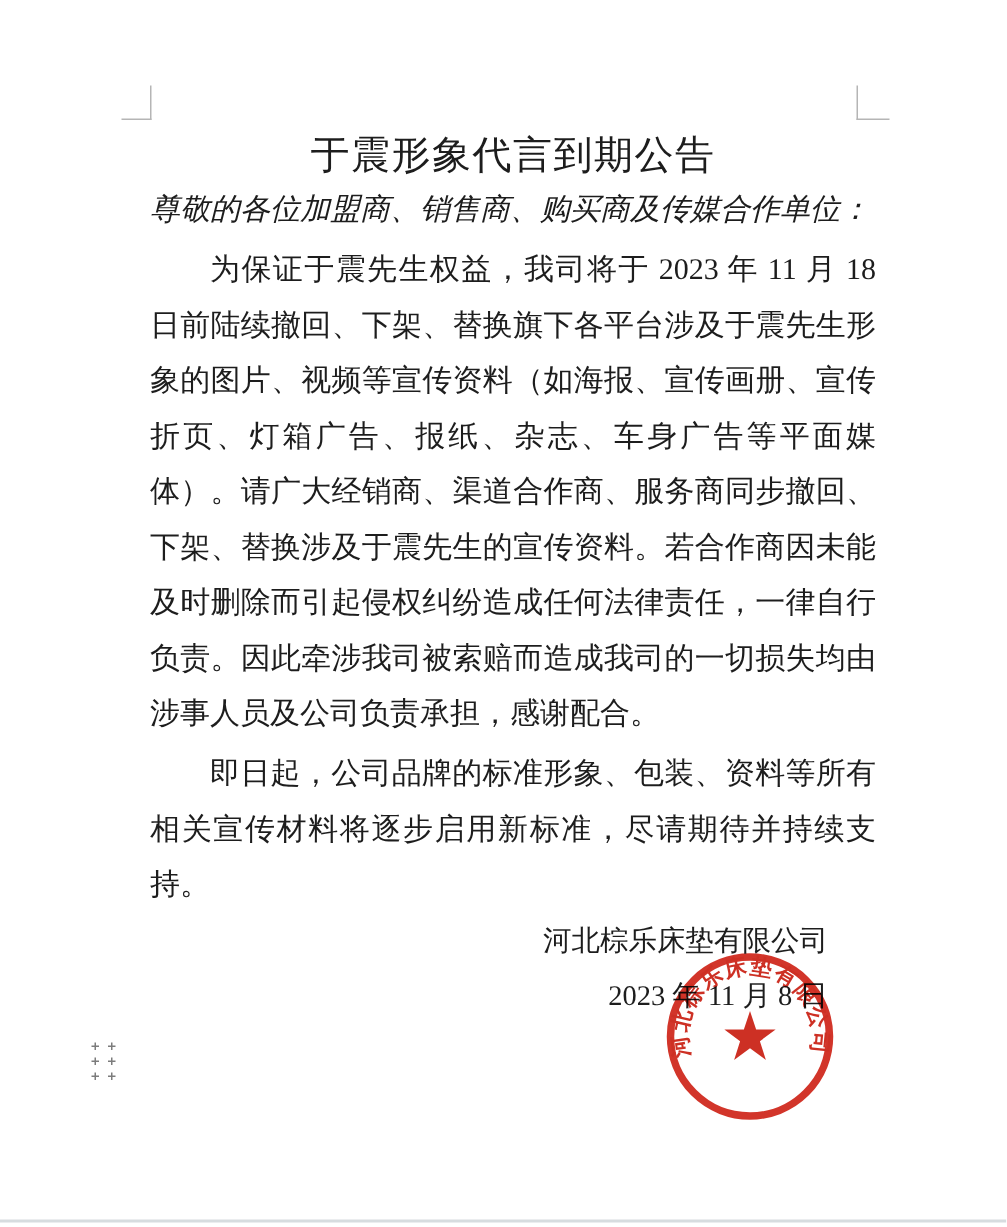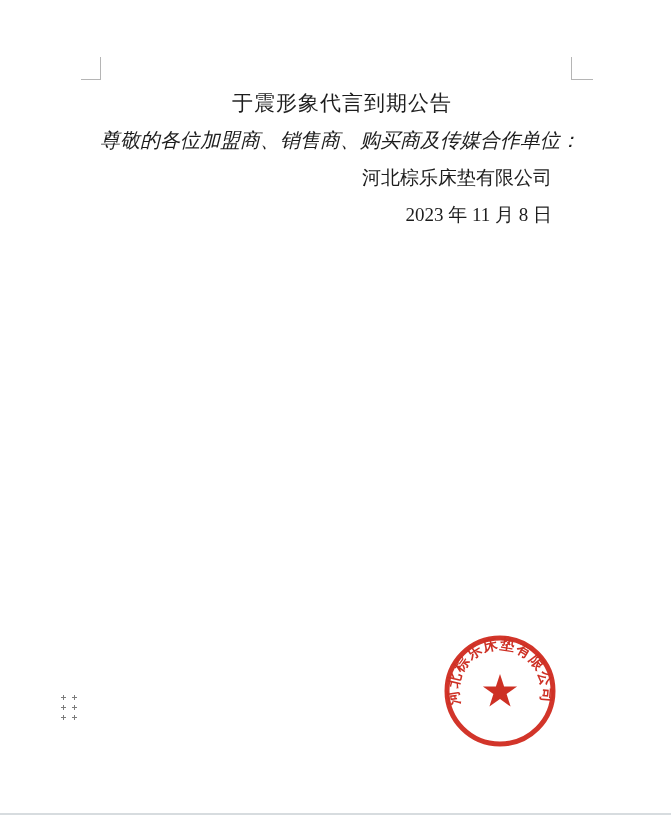--- a/index.html
+++ b/index.html
@@ -15,21 +15,21 @@
   
   .crop-mark { position: absolute; }
   .crop-mark.tl { left: 81px; top: 57px; width: 19px; height: 22px;
                   border-right: 1px solid #b5b5b5; border-bottom: 1px solid #b5b5b5; }
   .crop-mark.tr { left: 571px; top: 57px; width: 21px; height: 22px;
                   border-left: 1px solid #b5b5b5; border-bottom: 1px solid #b5b5b5; }
 
   .content { position: absolute; left: 100px; top: 85px; width: 484px; font-size: 20px; line-height: 37px; }
   .content p, .content h1 { margin: 0; padding: 0; font-weight: normal; }
 
-  .title { font-size: 21px; text-align: center; line-height: 37px; letter-spacing: 1px; }
+  .title { font-size: 26px; text-align: center; line-height: 37px; letter-spacing: 1px; }
   .salutation { text-align: left; font-style: italic; }
   .para { text-align: justify; text-indent: 2em; margin-top: 3px !important; word-break: break-all; }
   .closing { margin-top: 18px !important; }
 
   .signature { text-align: right; padding-right: 32px; font-size: 19px; line-height: 37px; }
   .signature p { margin: 0; }
 
   
   .stamp { position: absolute; left: 442px; top: 633px; width: 116px; height: 116px;
            mix-blend-mode: multiply; opacity: 0.95; }
@@ -52,20 +52,22 @@
 <body>
 
 <div class="page">
 
   <div class="crop-mark tl"></div>
   <div class="crop-mark tr"></div>
 
   <div class="content">
     <h1 class="title">于震形象代言到期公告</h1>
     <p class="salutation">尊敬的各位加盟商、销售商、购买商及传媒合作单位：</p>
+    <p class="para">为保证于震先生权益，我司将于 2023 年 11 月 18 日前陆续撤回、下架、替换旗下各平台涉及于震先生形象的图片、视频等宣传资料（如海报、宣传画册、宣传折页、灯箱广告、报纸、杂志、车身广告等平面媒体）。请广大经销商、渠道合作商、服务商同步撤回、下架、替换涉及于震先生的宣传资料。若合作商因未能及时删除而引起侵权纠纷造成任何法律责任，一律自行负责。因此牵涉我司被索赔而造成我司的一切损失均由涉事人员及公司负责承担，感谢配合。</p>
+    <p class="para">即日起，公司品牌的标准形象、包装、资料等所有相关宣传材料将逐步启用新标准，尽请期待并持续支持。</p>
 
     <div class="signature">
       <p>河北棕乐床垫有限公司</p>
       <p>2023 年 11 月 8 日</p>
     </div>
   </div>
 
   <svg class="stamp" viewBox="0 0 116 116" aria-hidden="true">
     <circle class="stamp-ring" cx="58" cy="58" r="53"></circle>
     <polygon class="stamp-star" points="58,41 62.1,53.4 75.1,53.4 64.6,61.1 68.6,73.6 58,65.9 47.4,73.6 51.4,61.1 40.9,53.4 53.9,53.4"></polygon>

